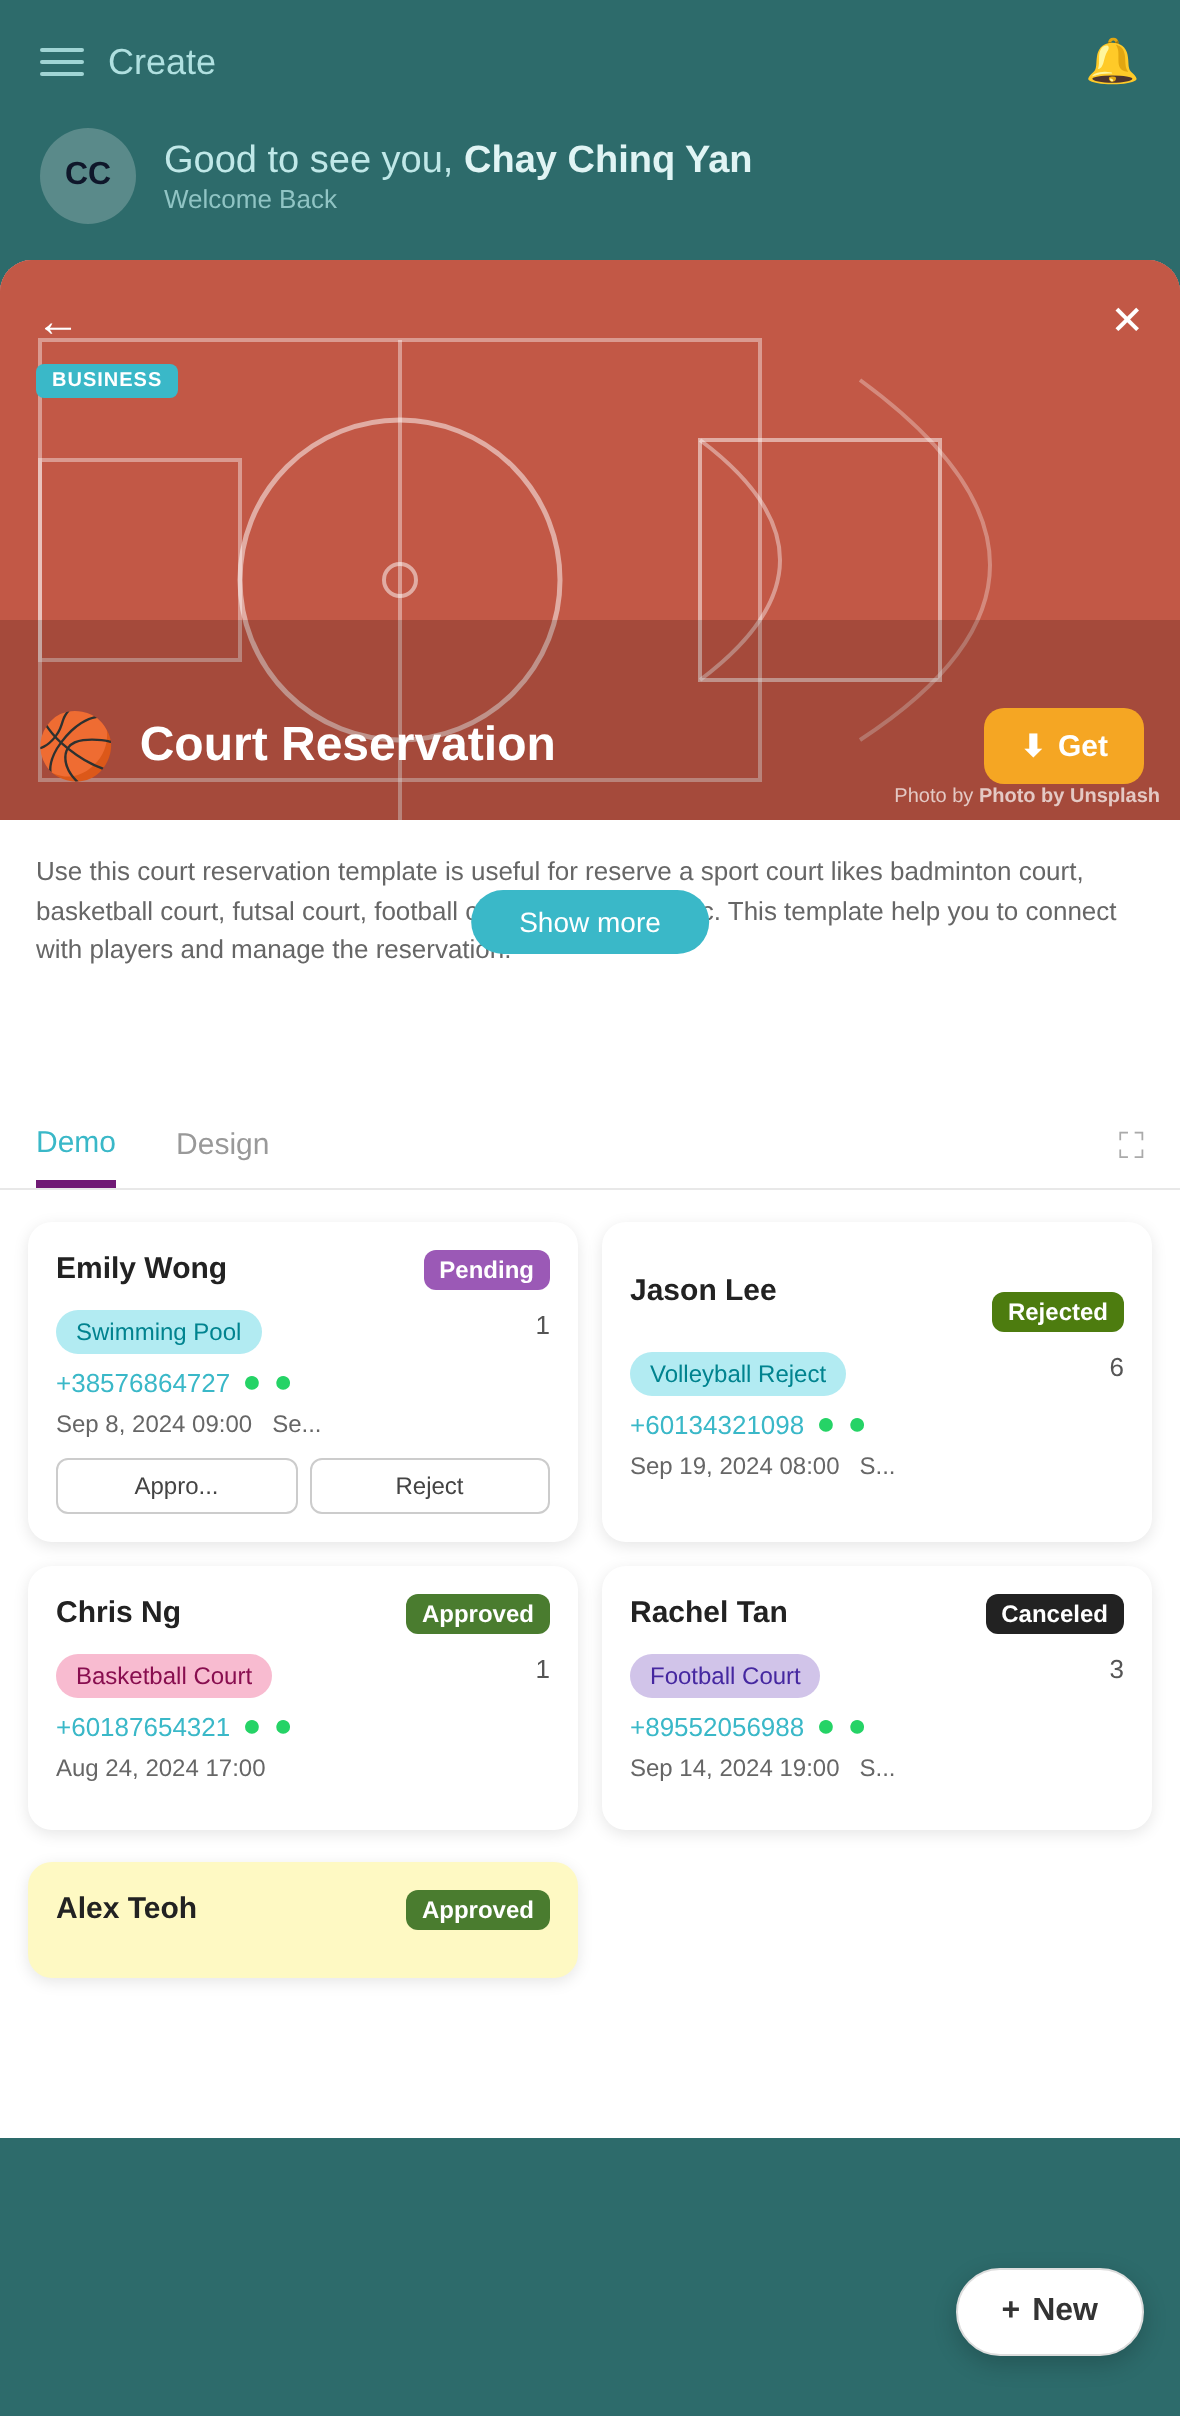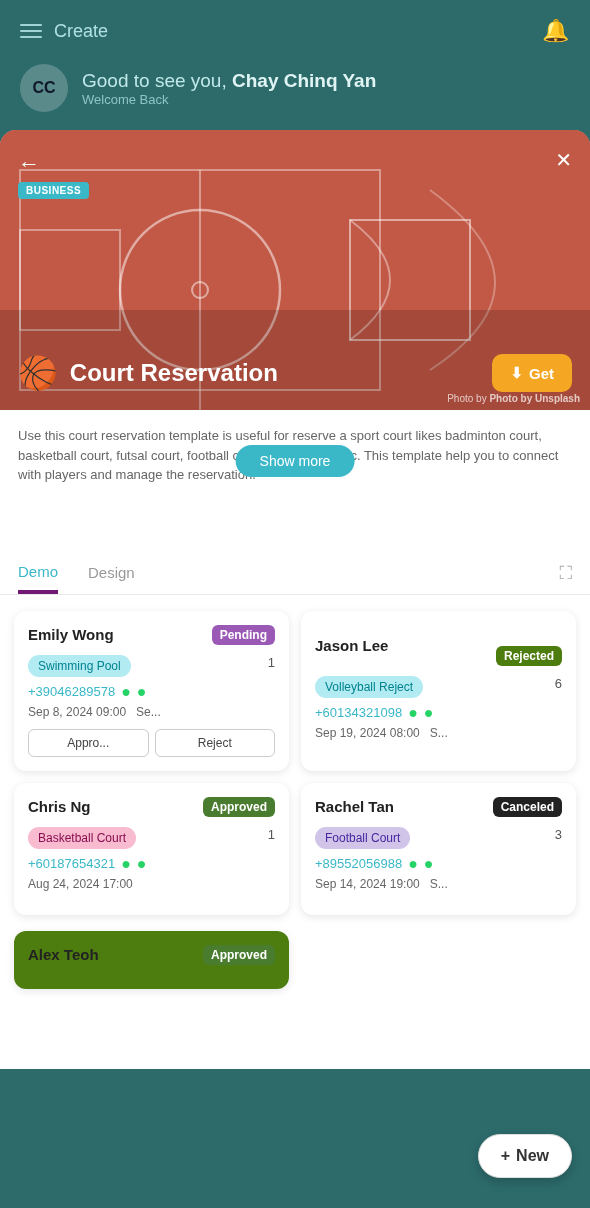--- a/index.html
+++ b/index.html
@@ -351,21 +351,21 @@
     }
 
     
     .bottom-partial {
       display: grid;
       grid-template-columns: 1fr 1fr;
       gap: 12px;
       padding: 0 14px 80px;
     }
     .partial-card {
-      background: #4d7c0f;
+      background: #fef9c3;
       border-radius: 12px;
       padding: 14px;
       box-shadow: 0 2px 8px rgba(0,0,0,0.1);
     }
   </style>
 </head>
 <body>
 
 <div class="header">
   <div class="header-left">
@@ -453,21 +453,21 @@
   <div class="reservation-card">
     <div class="card-header">
       <span class="card-name">Emily Wong</span>
       <span class="status-badge status-pending">Pending</span>
     </div>
     <div>
       <span class="court-tag court-tag-cyan">Swimming Pool</span>
       <span class="card-count">1</span>
     </div>
     <div class="card-phone">
-      <span>+39046289578</span>
+      <span>+38576864727</span>
       <span class="wa-icon">●</span>
       <span class="wa-icon">●</span>
     </div>
     <div class="card-datetime">
       Sep 8, 2024 09:00 &nbsp; Se...
     </div>
 
     <div class="card-actions">
       <button class="card-btn">Appro...</button>
       <button class="card-btn">Reject</button>

